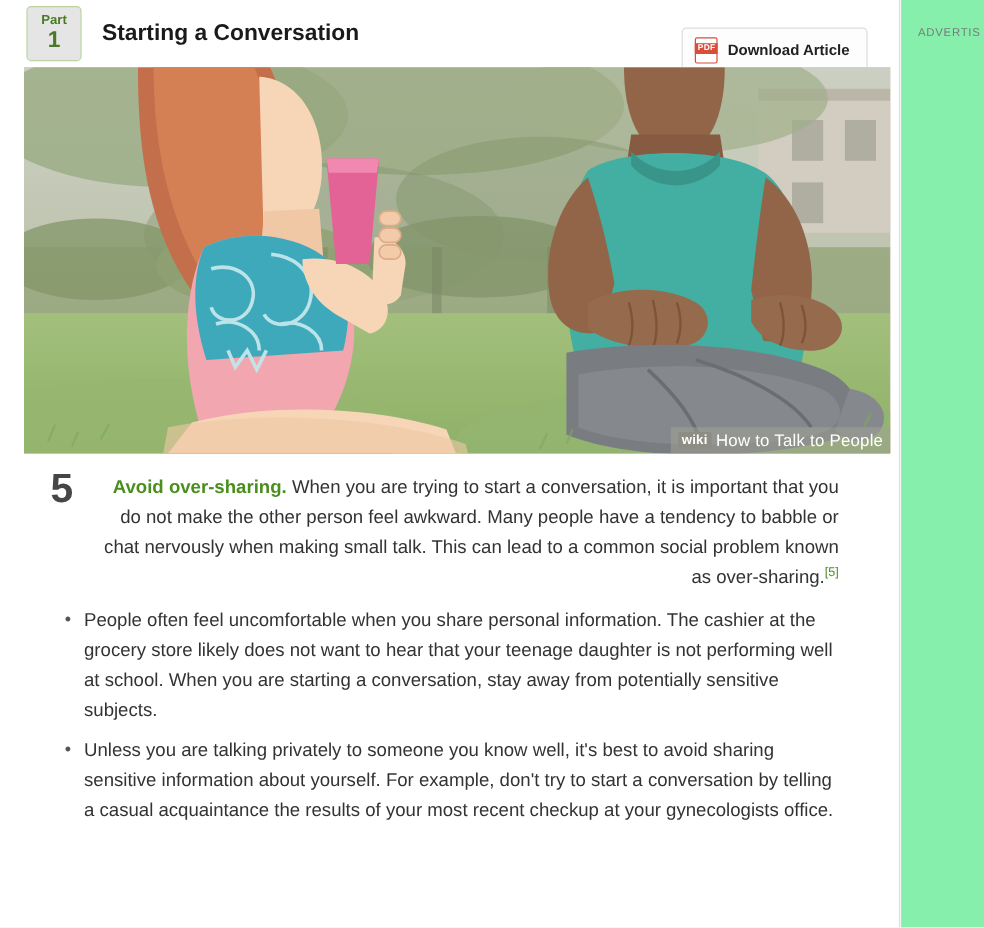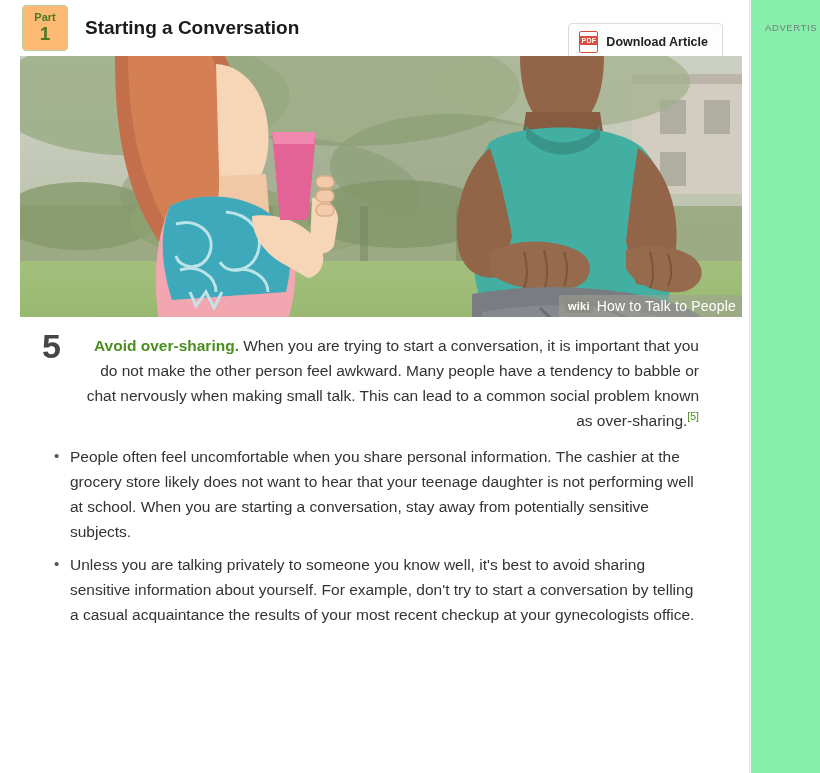--- a/index.html
+++ b/index.html
@@ -34,21 +34,21 @@
     height: 56px;
     padding: 0 10px;
     display: flex;
     align-items: center;
   }
   .part-badge {
     width: 46px;
     height: 46px;
     border: 1px solid #b9d4a3;
     border-radius: 4px;
-    background: #fdba74;
+    background: #e5e5e5;
     color: #4a7a25;
     display: flex;
     flex-direction: column;
     align-items: center;
     justify-content: center;
     line-height: 1.05;
     margin-left: 12px;
     flex: none;
   }
   .part-badge .p-label {
@@ -107,21 +107,21 @@
   .download-label {
     font-size: 12.5px;
     color: #222;
     font-weight: bold;
   }
   
   .figure {
     position: relative;
     margin: 0 8px 0 20px;
     width: 722px;
-    height: 261px;
+    height: 322px;
     overflow: hidden;
     background: #cfc9b5;
   }
   .figure svg { display: block; }
   .wm {
     position: absolute;
     right: 0;
     bottom: 0;
     height: 22px;
     display: flex;

